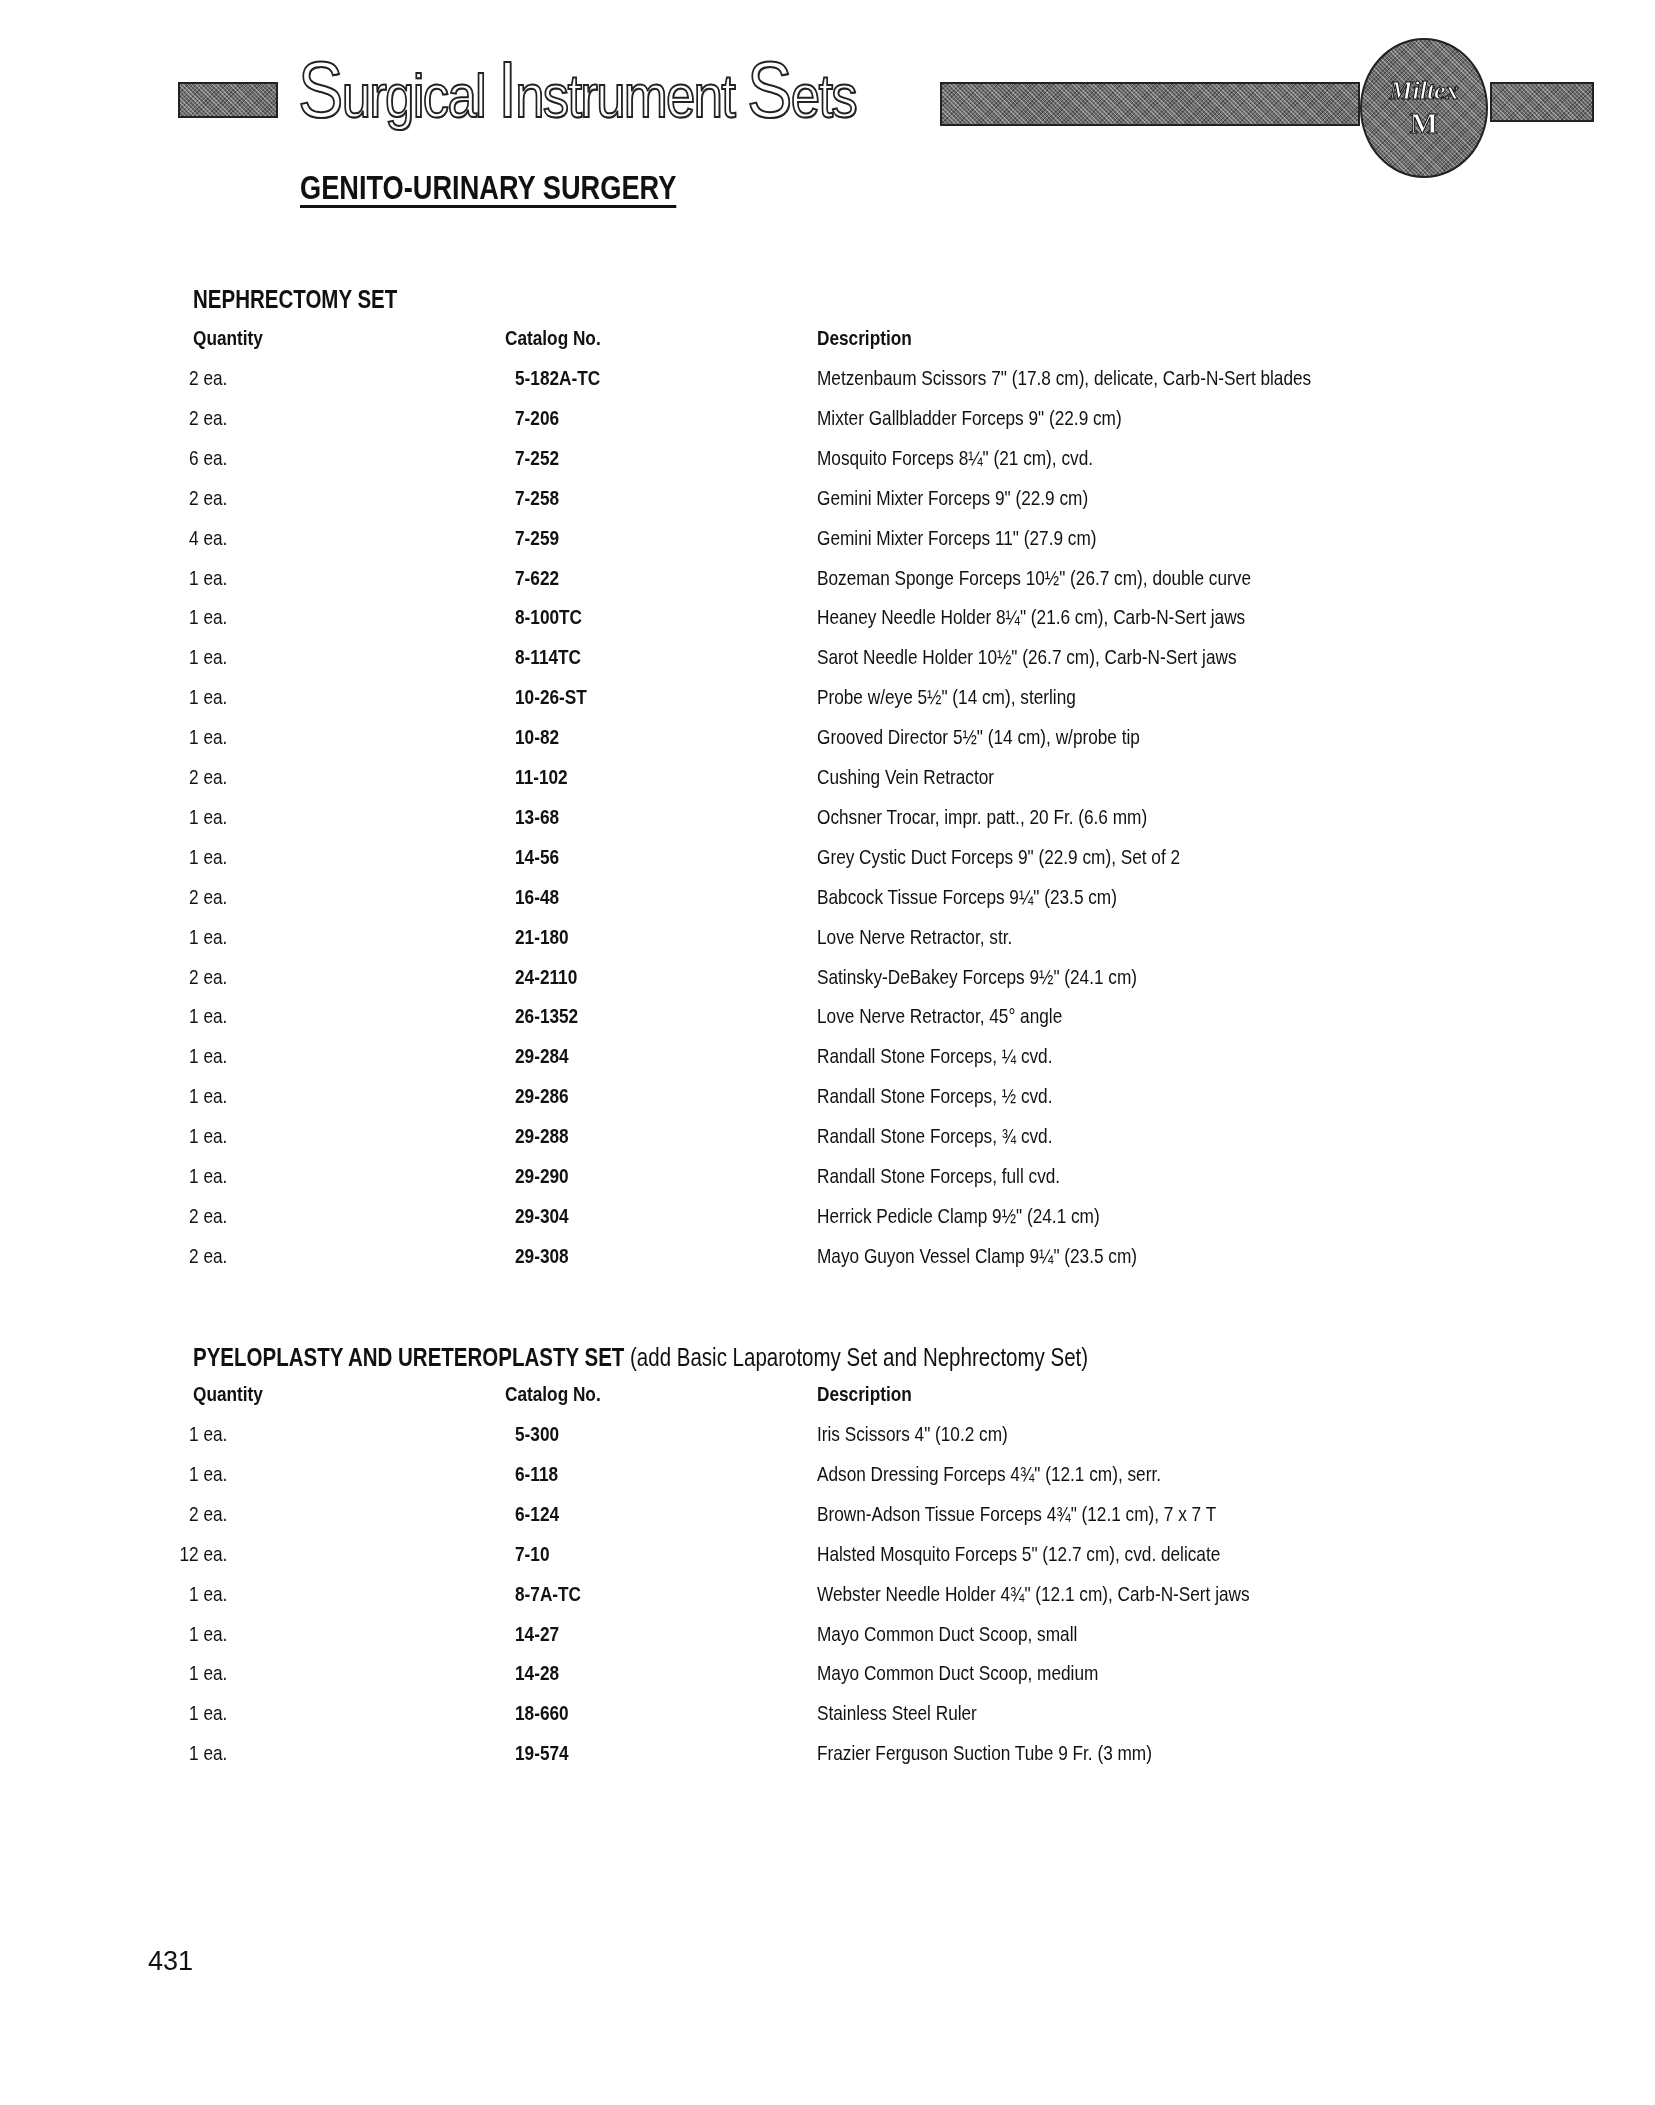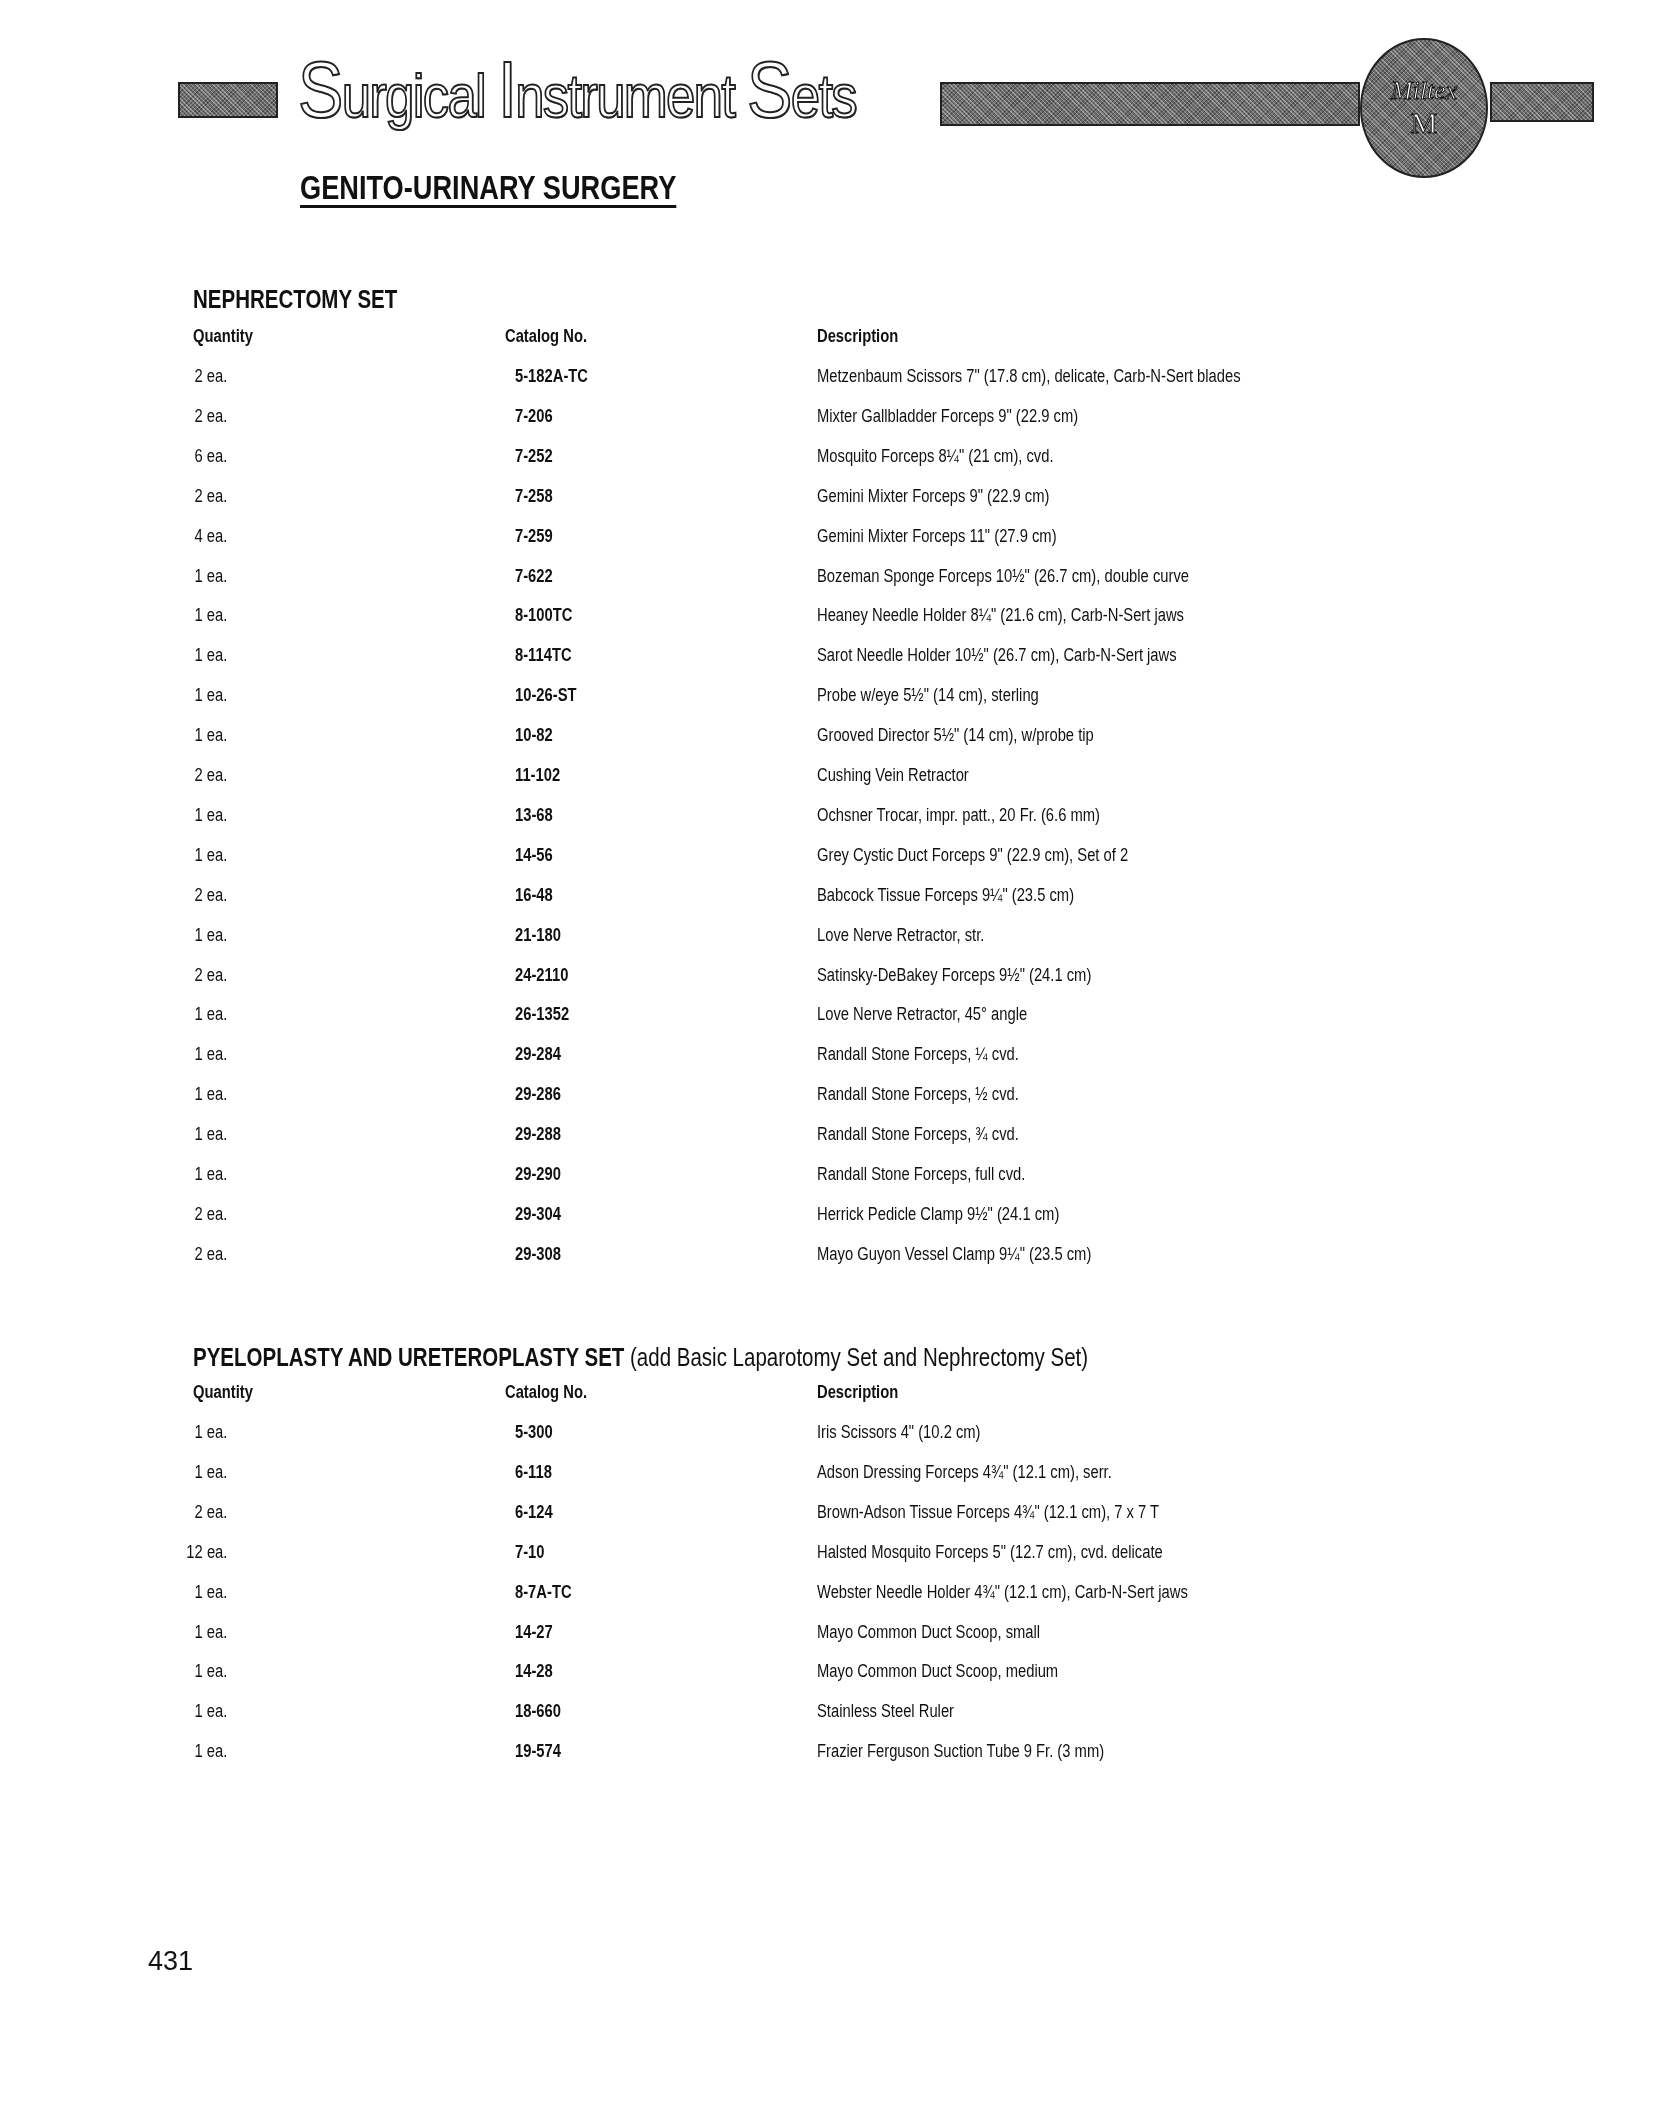--- a/index.html
+++ b/index.html
@@ -25,27 +25,27 @@
   .section-heading {
     font-weight: bold; font-size: 34px;
     transform: scaleX(0.8); transform-origin: left center;
     text-decoration: underline; text-decoration-thickness: 3px; text-underline-offset: 6px;
     white-space: nowrap;
   }
   .logo {
     border-radius: 50%;
     border: 2px solid #222;
     display: flex; flex-direction: column; align-items: center; justify-content: center;
-    color: #fff; font-family: "Liberation Serif", serif; font-style: italic;
+    color: #fff; font-family: "Liberation Serif", serif; font-style: italic; font-weight: bold;
   }
   .logo .l1 { font-size: 26px; -webkit-text-stroke: 1px #111; }
   .logo .l2 { font-size: 30px; font-style: normal; -webkit-text-stroke: 1px #111; }
   .set-title { font-weight: bold; font-size: 25px; white-space: nowrap; transform: scaleX(0.82); transform-origin: left center; }
   .set-title .note { font-weight: normal; }
-  .row { position: absolute; left: 0; width: 1655px; height: 40px; font-size: 18px; white-space: nowrap; }
+  .row { position: absolute; left: 0; width: 1655px; height: 40px; font-size: 21px; white-space: nowrap; }
   .row > span { position: absolute; top: 0; transform: scaleX(0.82); transform-origin: left center; }
   .hdr > span { font-weight: bold; }
   .c-qty { left: 193px; }
   .c-cat { left: 515px; font-weight: bold; }
   .c-desc { left: 817px; }
   .hdr .c-qty { left: 193px; }
   .hdr .c-cat { left: 505px; }
   .page-num { font-size: 27px; }
   .qtycell { display: inline-block; width: 70px; text-align: right; }
 </style>

